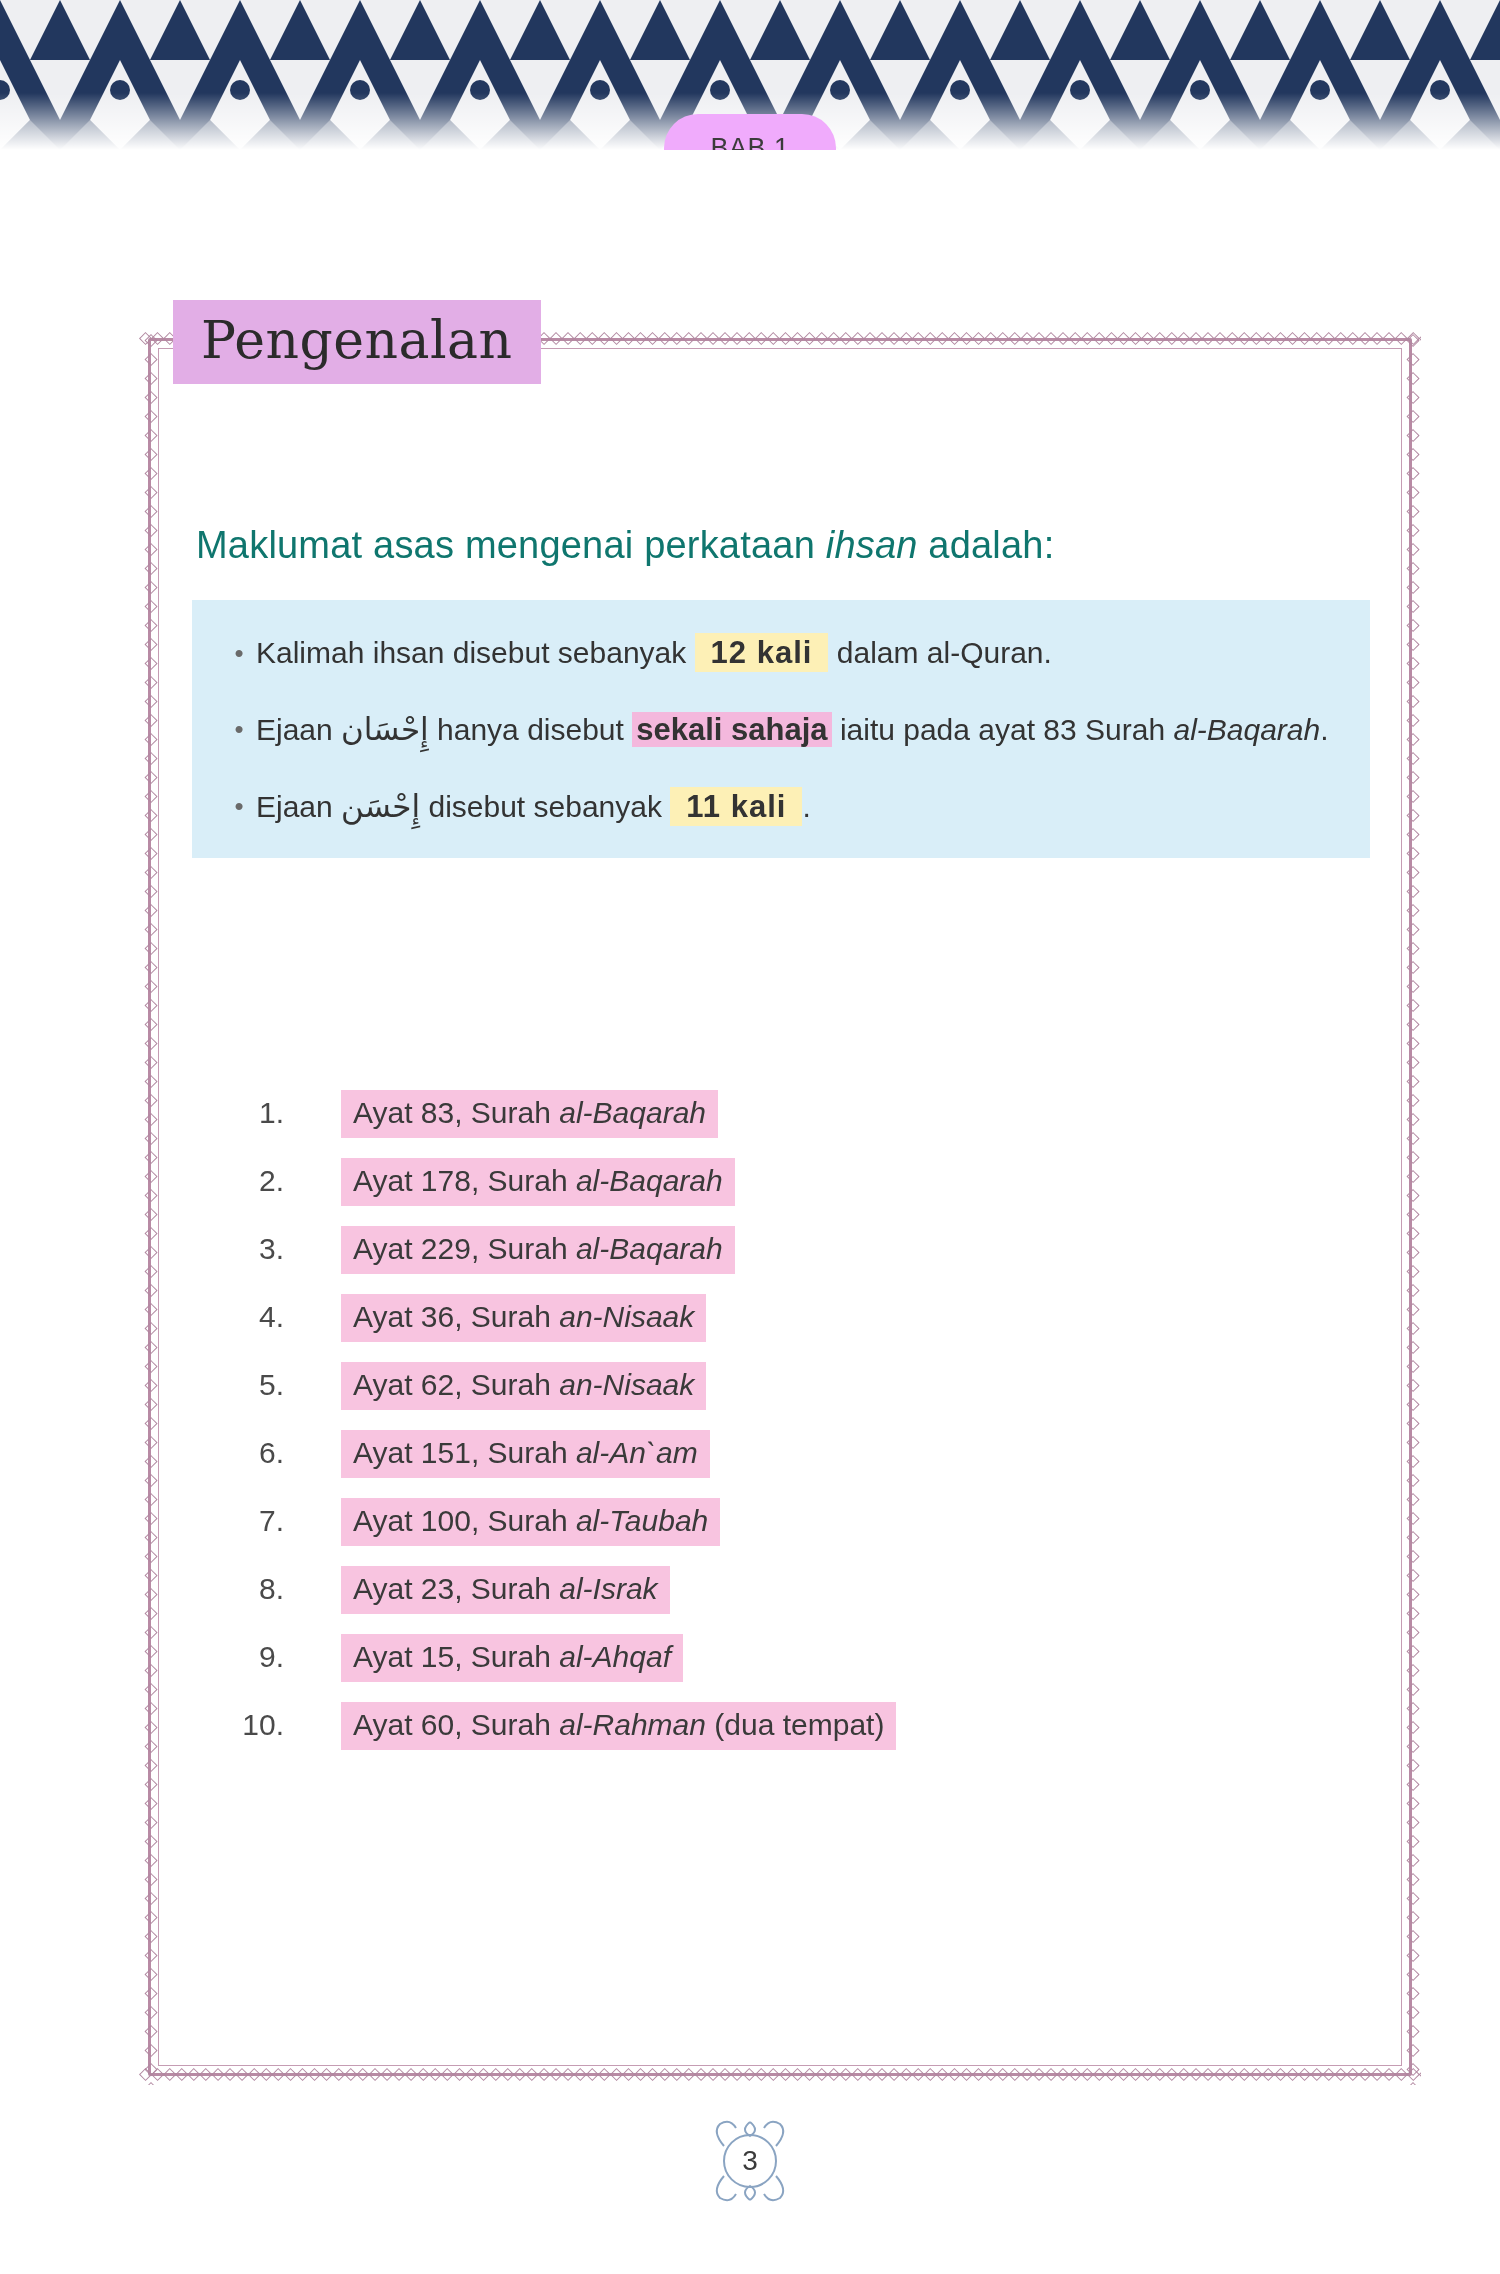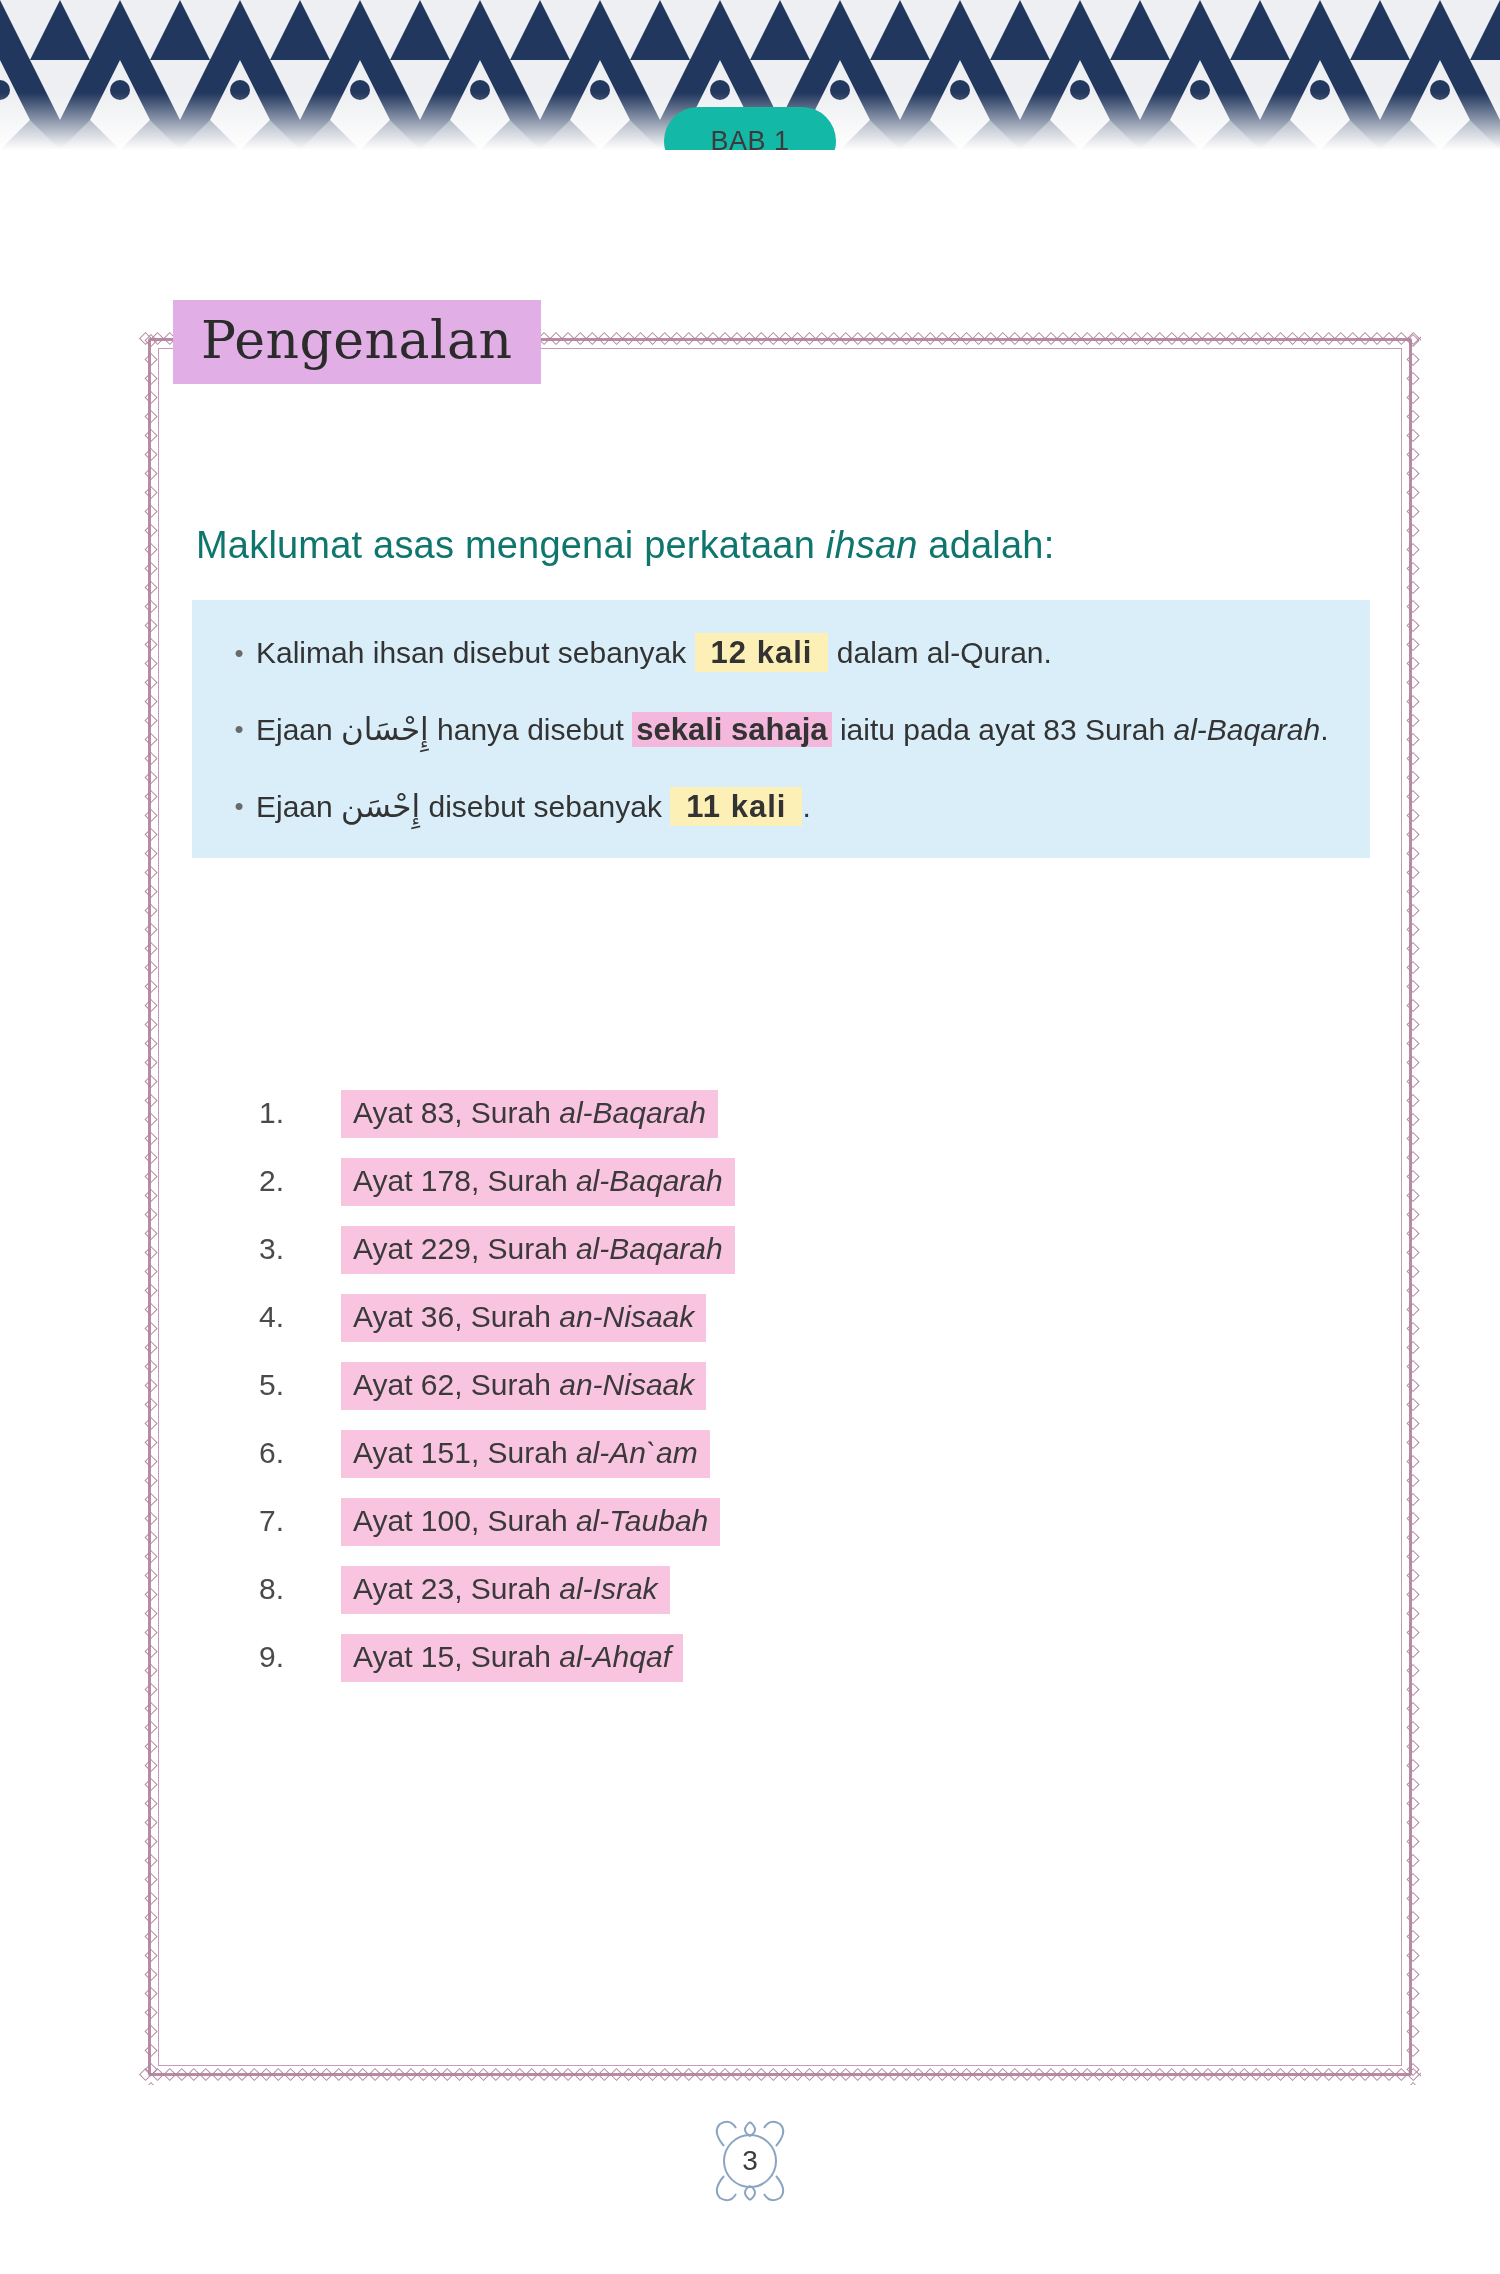--- a/index.html
+++ b/index.html
@@ -27,24 +27,24 @@
   .band-bg {
     position: absolute;
     top: 0; left: 0;
     width: 1500px;
     height: 150px;
   }
   .chapter-badge {
     position: absolute;
     left: 50%;
     transform: translateX(-50%);
-    top: 107px;
+    top: 114px;
     width: 172px;
     height: 68px;
-    background: #14b8a6;
+    background: #f0abfc;
     border-radius: 36px;
     display: flex;
     align-items: center;
     justify-content: center;
     color: #3b3b3b;
     font-size: 27px;
     letter-spacing: 0.5px;
     z-index: 5;
   }
 
@@ -358,20 +358,24 @@
     <div class="list-label"><span>Ayat 23, Surah </span><span class="ital">al-Israk</span></div>
     <div class="list-tail"></div>
   </div>
 
   <div class="list-item">
     <div class="list-num">9.</div>
     <div class="list-label"><span>Ayat 15, Surah </span><span class="ital">al-Ahqaf</span></div>
     <div class="list-tail"></div>
   </div>
 
+  <div class="list-item">
+    <div class="list-num">10.</div>
+    <div class="list-label"><span>Ayat 60, Surah </span><span class="ital">al-Rahman</span><span> (dua tempat)</span></div>
+  </div>
 
 </div>
 
 <div class="page-foot">
   <svg class="page-orn" viewBox="0 0 120 110">
     <circle cx="60" cy="55" r="26" fill="none" stroke="#8aa4c2" stroke-width="2"></circle>
     <path d="M34 40 q-12 -14 -4 -22 q10 -6 16 4" fill="none" stroke="#8aa4c2" stroke-width="2"></path>
     <path d="M86 40 q12 -14 4 -22 q-10 -6 -16 4" fill="none" stroke="#8aa4c2" stroke-width="2"></path>
     <path d="M34 70 q-12 14 -4 22 q10 6 16 -4" fill="none" stroke="#8aa4c2" stroke-width="2"></path>
     <path d="M86 70 q12 14 4 22 q-10 6 -16 -4" fill="none" stroke="#8aa4c2" stroke-width="2"></path>

